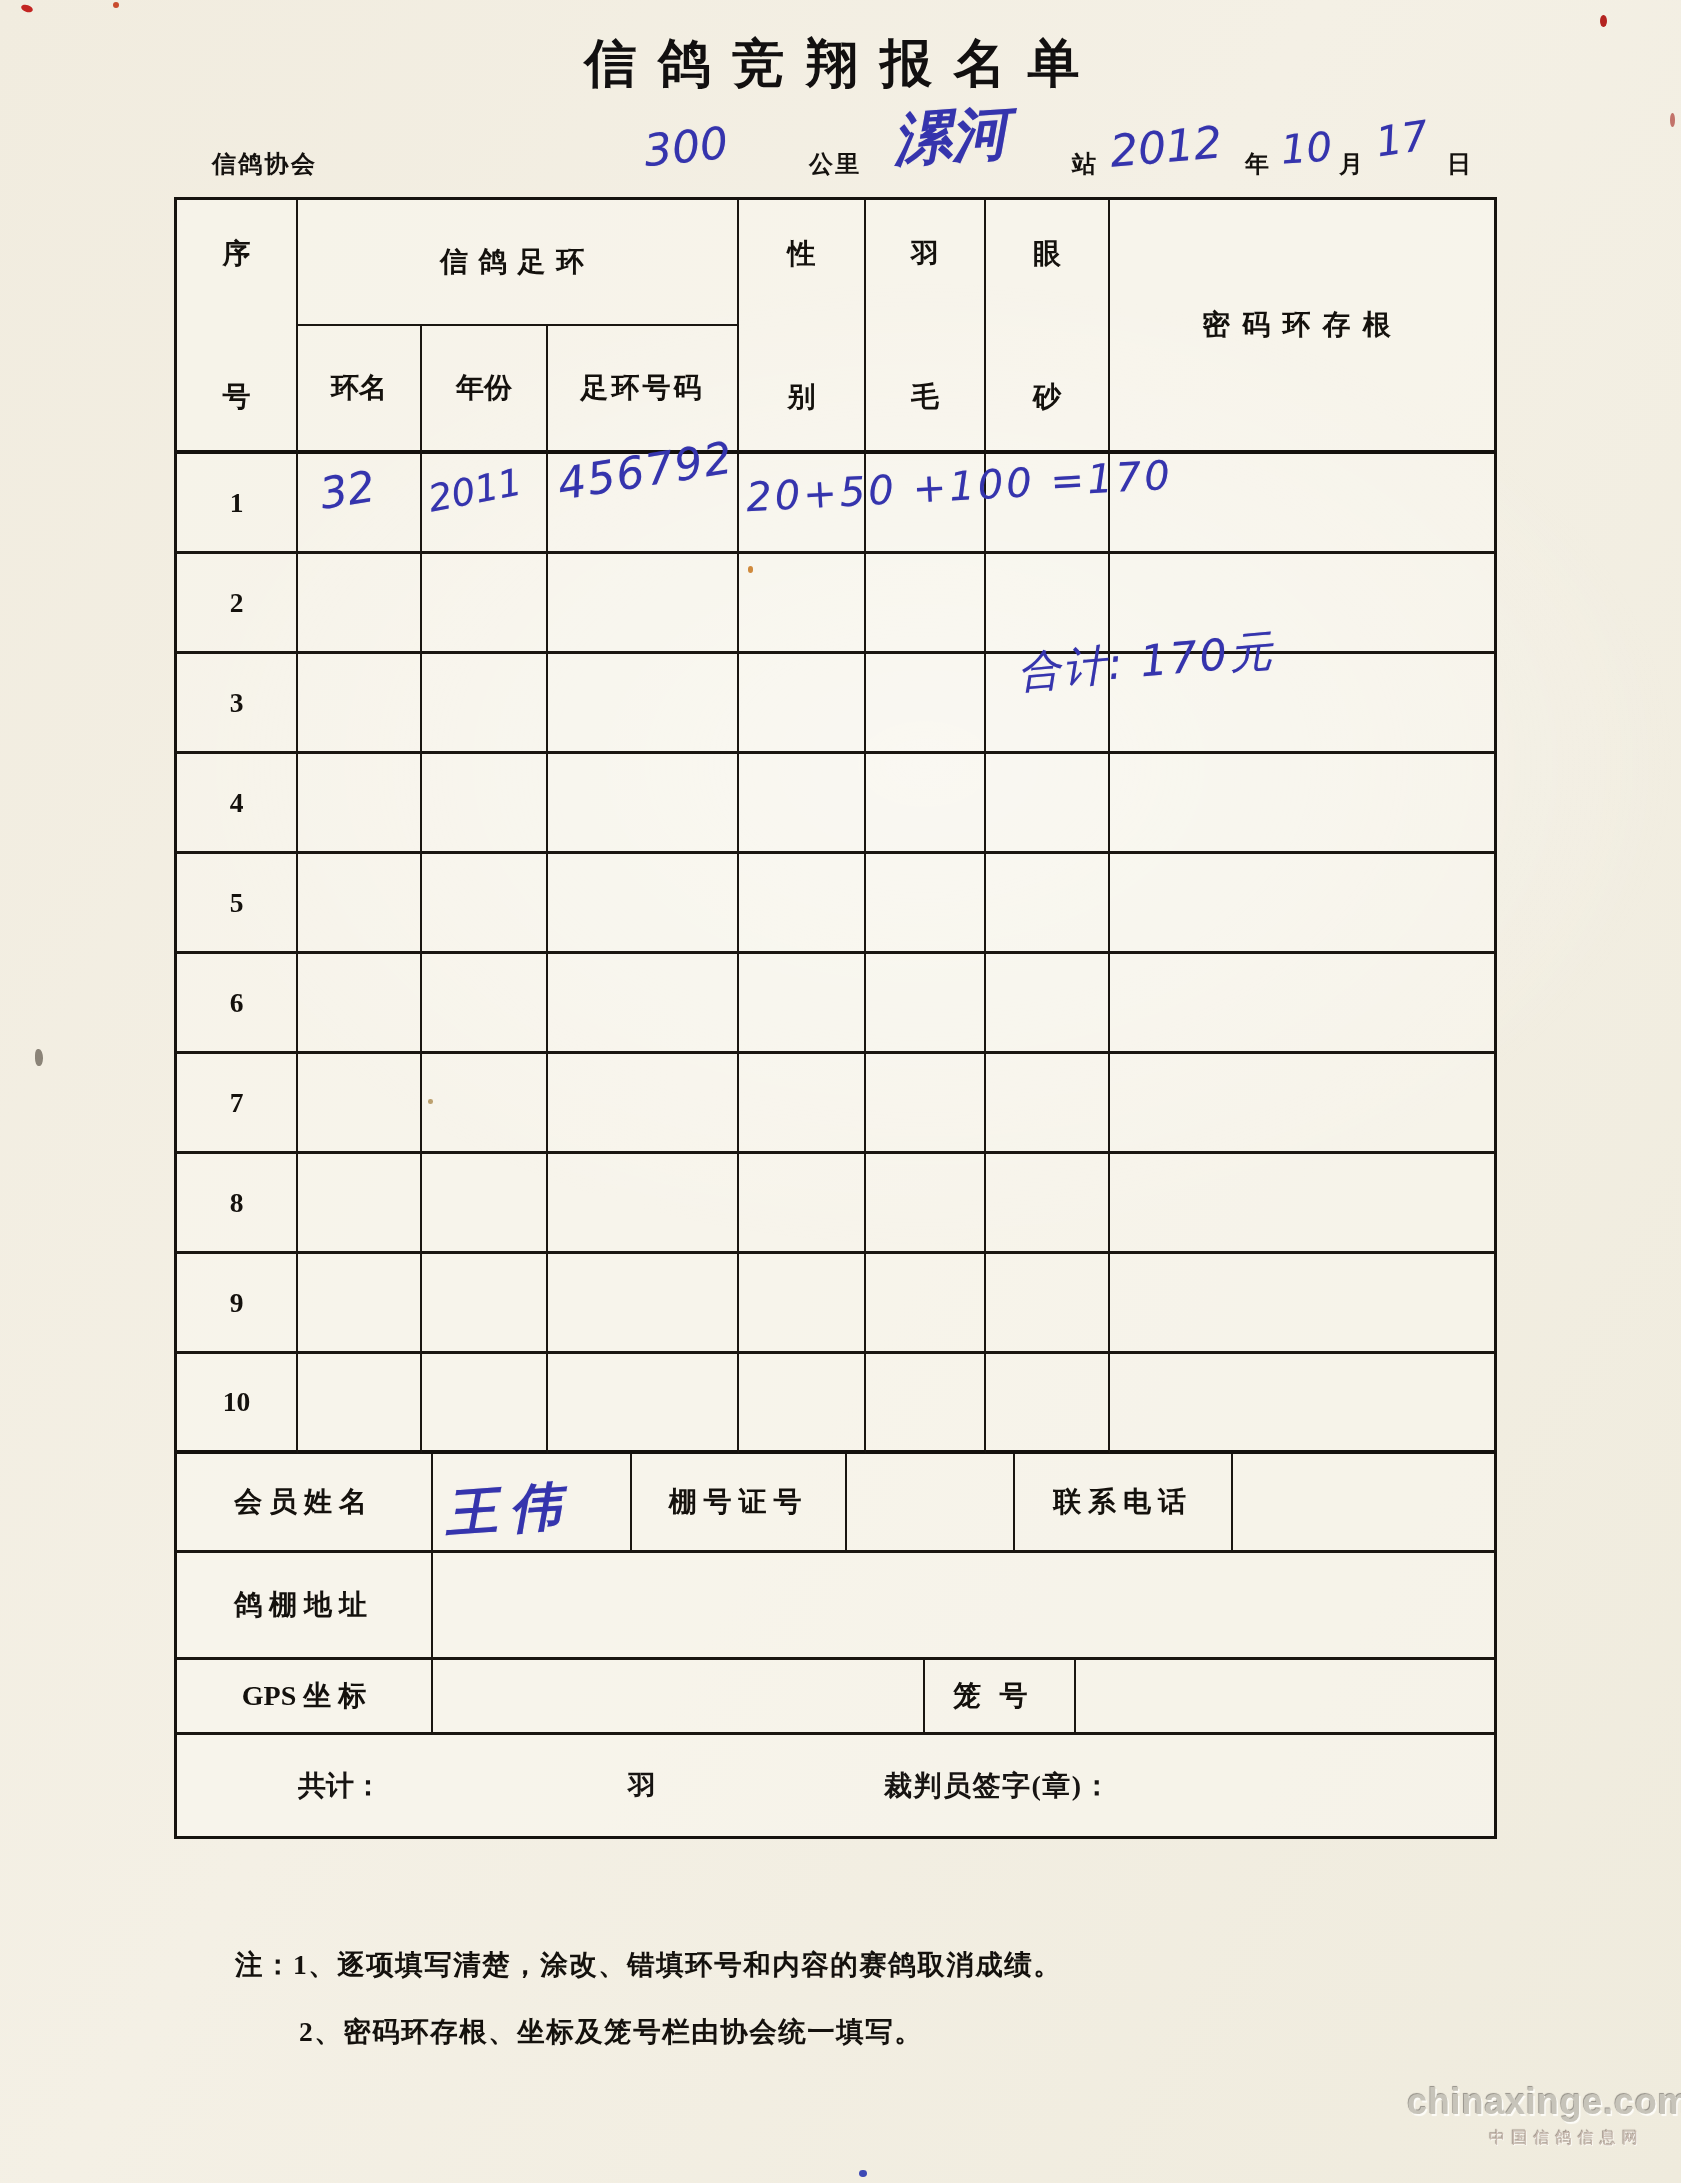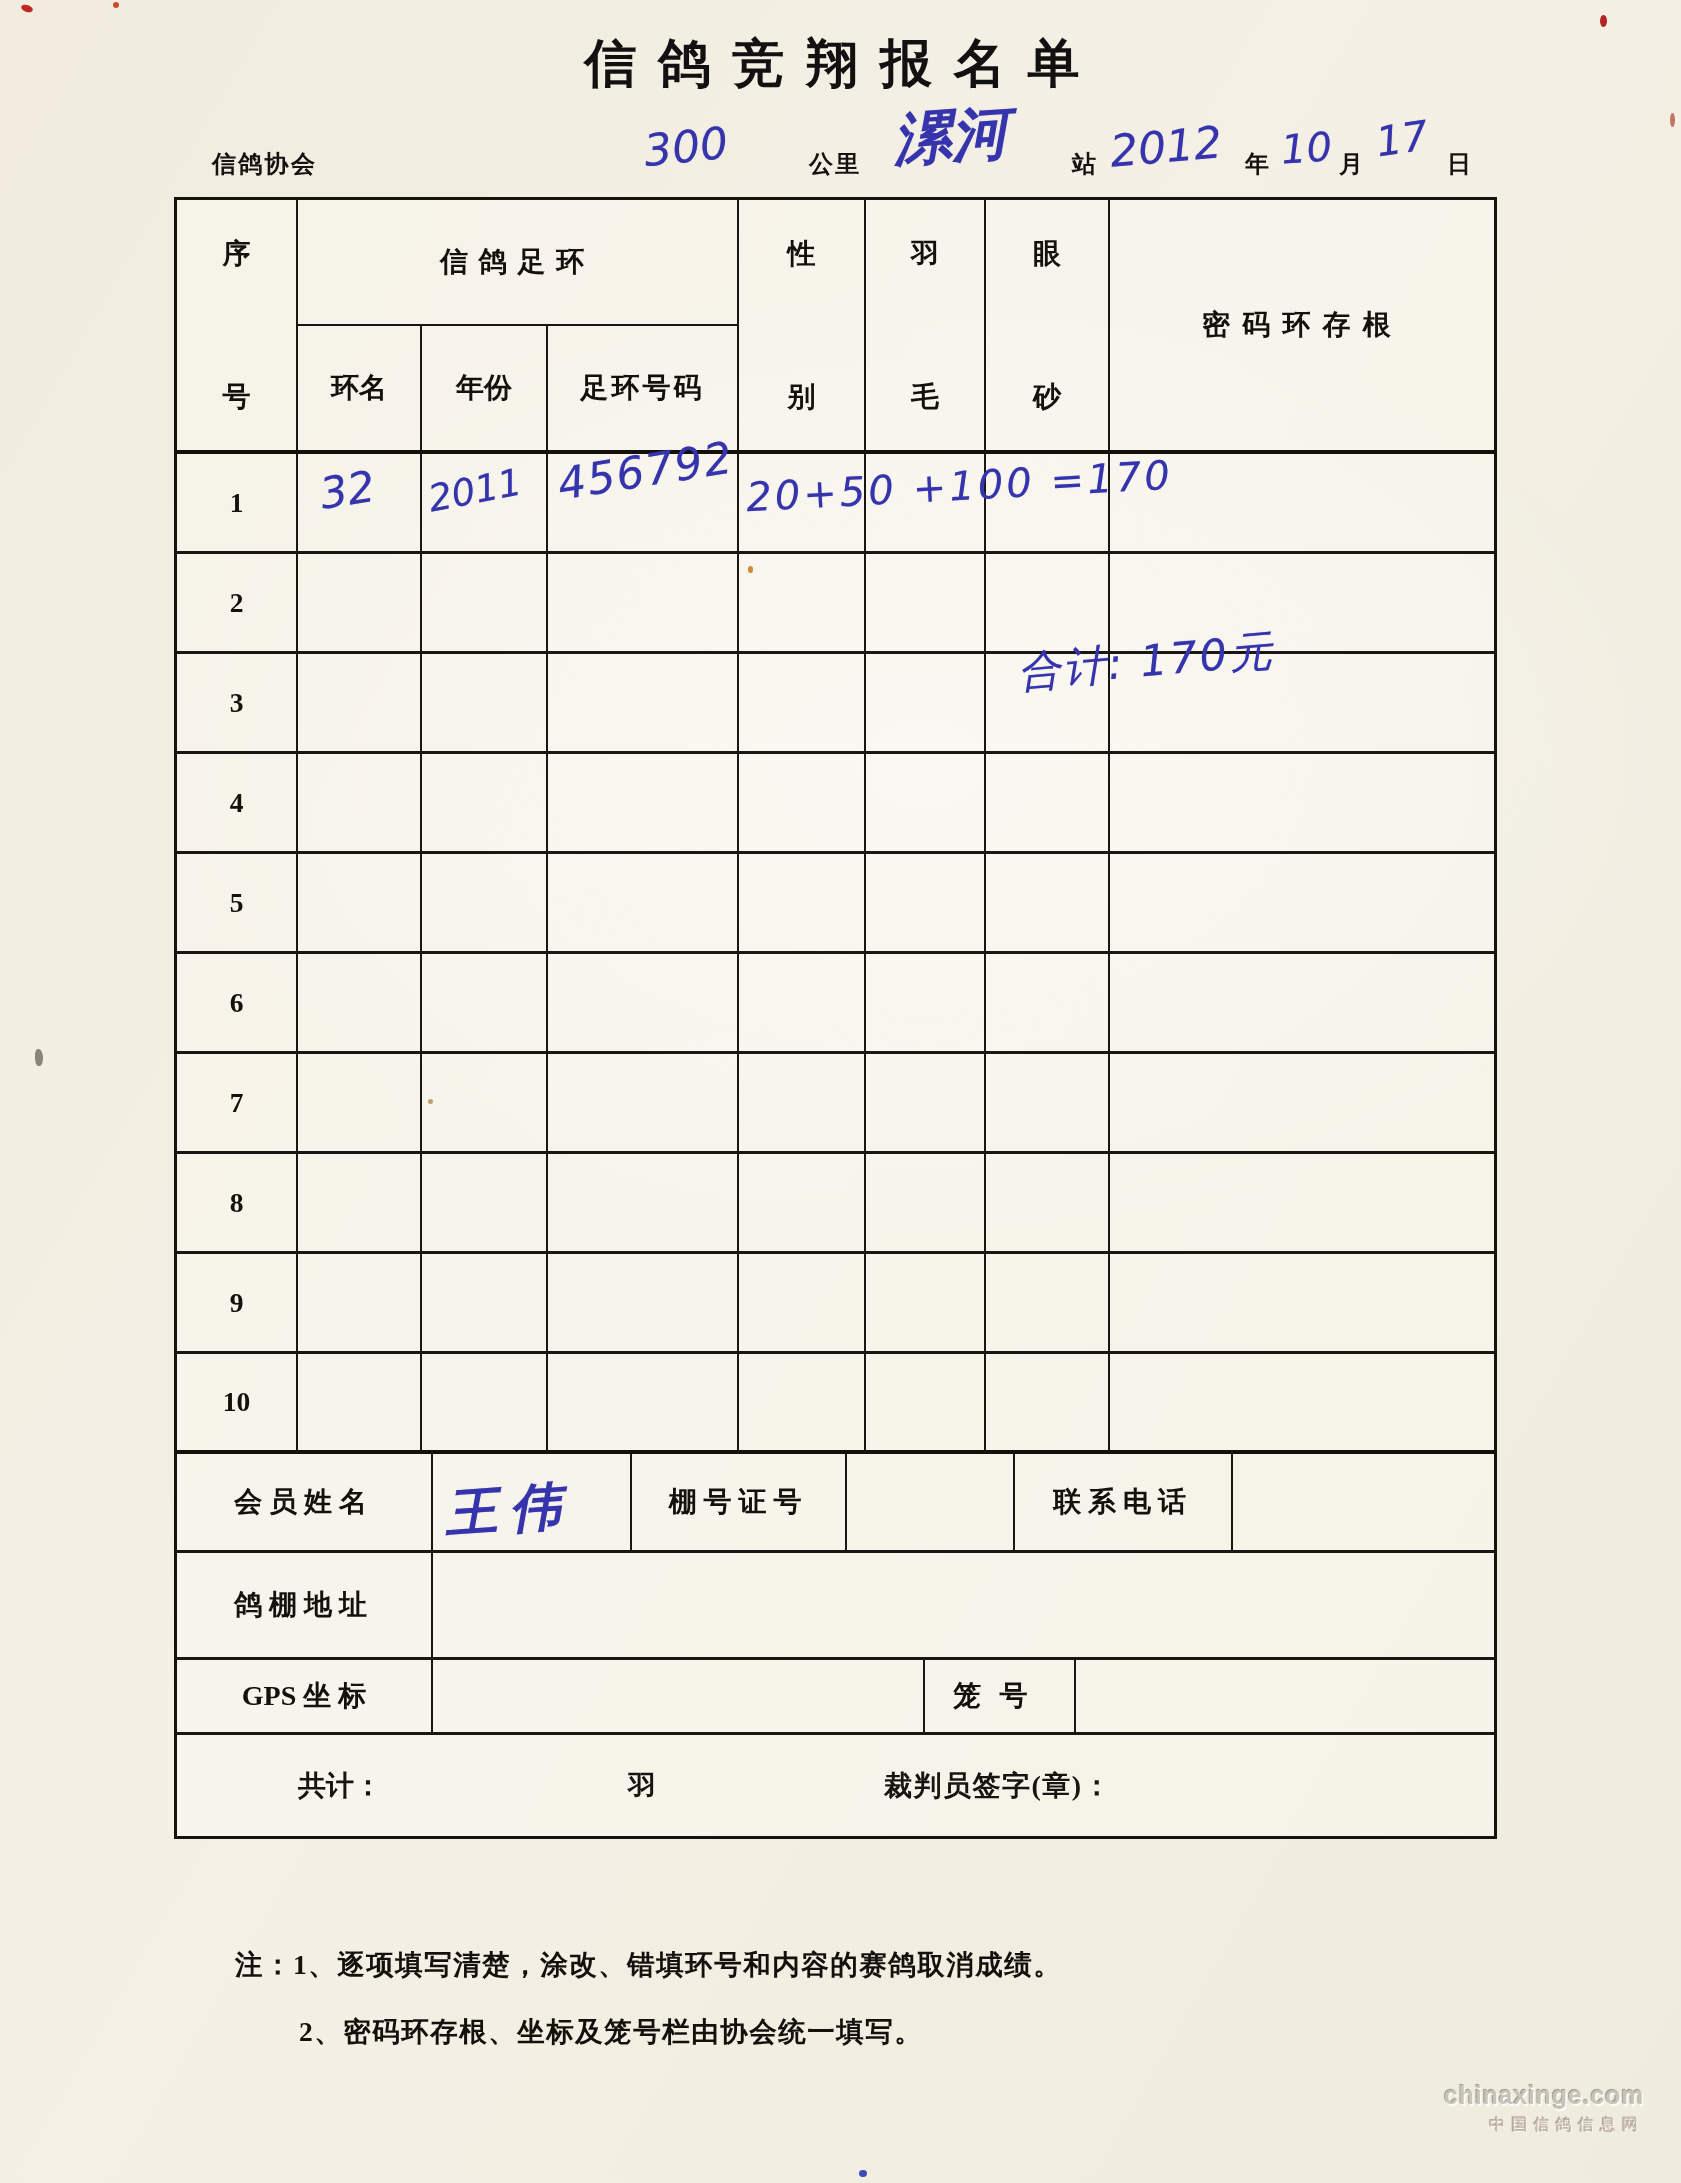--- a/index.html
+++ b/index.html
@@ -73,21 +73,21 @@
   .frow-total .cell-free{border:none;font-weight:700;font-size:28px;}
   .t-total{margin-left:73px;}
   .t-unit{margin-left:246px;}
   .t-ref{margin-left:228px;letter-spacing:1.5px;}
   
   .notes{position:absolute;left:235px;top:1947px;font-size:27.5px;font-weight:700;color:#14110d;letter-spacing:1.5px;}
   .note2{margin-top:31px;margin-left:64px;}
   
   .wm{position:absolute;left:1407px;top:2081px;width:237px;text-align:right;z-index:5;
       font-family:"Liberation Sans","DejaVu Sans",sans-serif;}
-  .wm-domain{font-size:25px;font-weight:700;color:#c7c4ba;
+  .wm-domain{font-size:36px;font-weight:700;color:#c7c4ba;
       text-shadow:1.5px 1.5px 0.8px #fdfcf8,-0.8px -0.8px 0.8px #96928a;letter-spacing:0.8px;}
   .wm-name{margin-top:4.6px;font-size:16px;color:#c5b6ac;letter-spacing:6.1px;
       text-shadow:0.8px 0.8px 0.8px #fdfcf8,-0.8px -0.8px 0.8px #9b9086;}
   
   .spk{position:absolute;border-radius:50%;pointer-events:none;}
   .spk.r1{left:21.4px;top:4.6px;width:12.2px;height:6.9px;background:#c32522;transform:rotate(18deg);}
   .spk.r2{left:113px;top:2.3px;width:6.1px;height:6.1px;background:#c94b2e;}
   .spk.r3{left:1600px;top:15.3px;width:6.9px;height:12.2px;background:#b42420;}
   .spk.r4{left:1670px;top:113px;width:4.6px;height:13.8px;background:#c2736a;}
   .spk.g1{left:35px;top:1049px;width:7.6px;height:17px;background:#8b8478;border-radius:40% 60% 50% 50%;}

